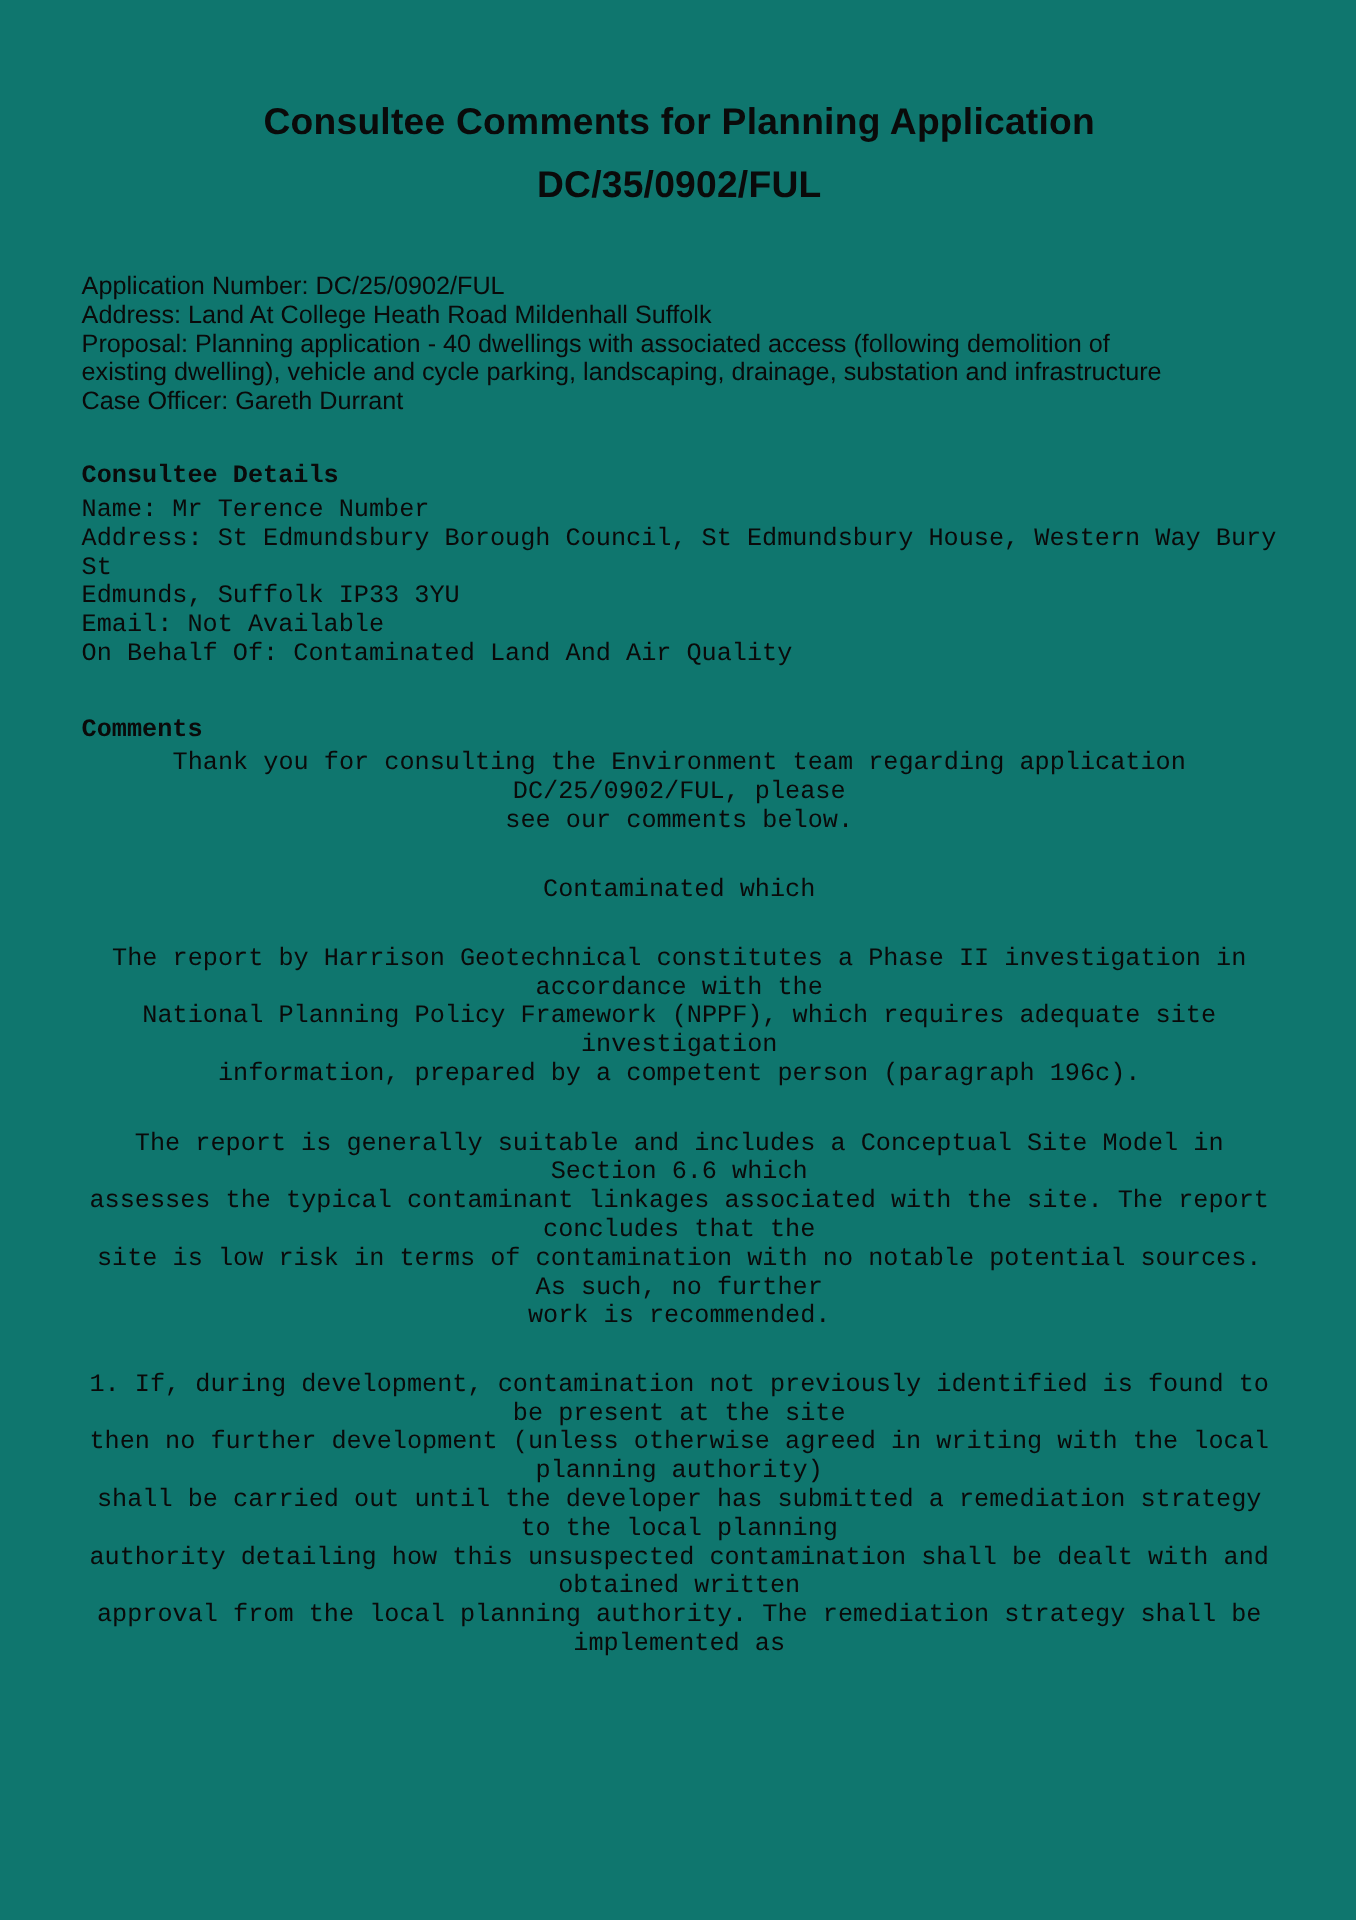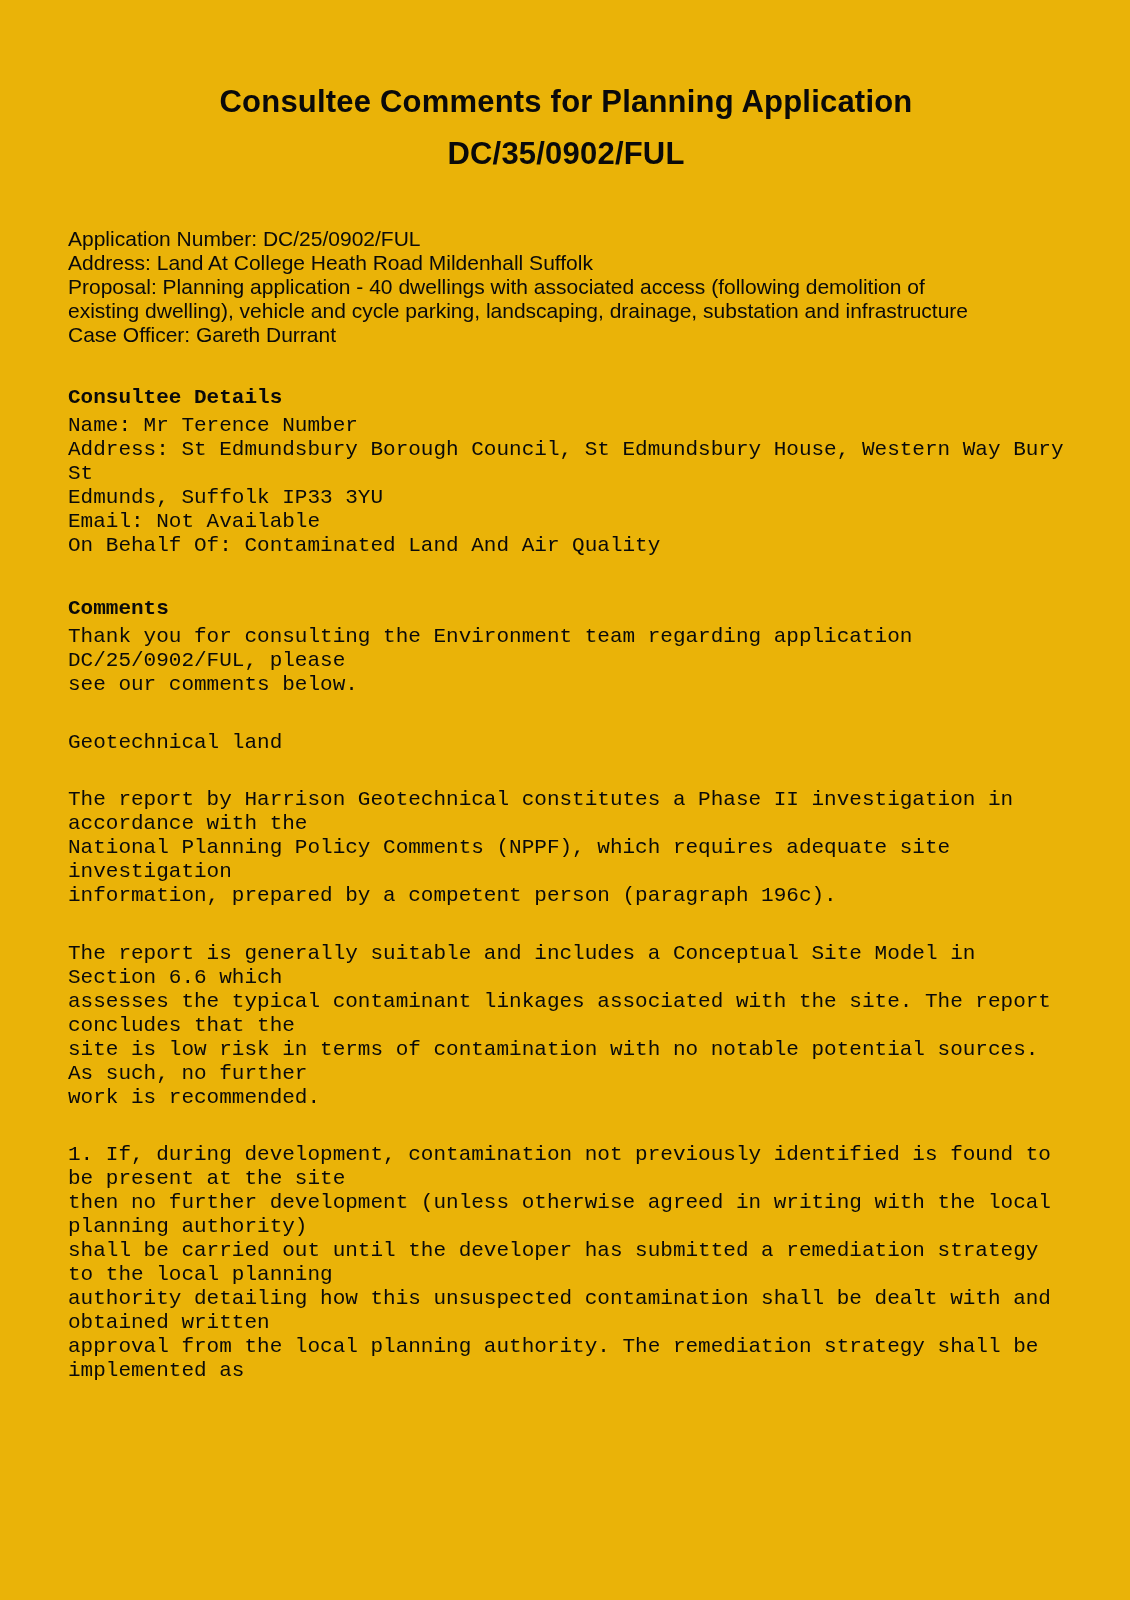--- a/index.html
+++ b/index.html
@@ -4,21 +4,21 @@
 <style>
   html, body {
     margin: 0;
     padding: 0;
     background: #ffffff;
   }
   .page {
     position: relative;
     width: 1130px;
     height: 1600px;
-    background: #eab308;
+    background: #0f766e;
     box-sizing: border-box;
     padding: 76px 66px 0 68px;
     overflow: hidden;
     font-family: "Liberation Sans", "DejaVu Sans", sans-serif;
     color: #0a0a0a;
   }
   .doc-title {
     margin: 0 0 47px 0;
     font-size: 31px;
     line-height: 52px;
@@ -34,21 +34,21 @@
     font-weight: 700;
   }
   .body-lines {
     font-size: 21px;
     line-height: 24px;
     white-space: pre-line;
     font-weight: 400;
   }
   section { margin: 0; }
   section + section { margin-top: 33.5px; font-family: Liberation Mono, monospace; }
-  .para { margin: 0; }
+  .para { margin: 0; text-align: center; }
   .para + .para { margin-top: 33.5px; }
 </style>
 </head>
 <body>
 
 <div class="page">
 
   <h1 class="doc-title">
     <span class="title-line">Consultee Comments for Planning Application</span>
     <span class="title-line">DC/35/0902/FUL</span>
@@ -69,23 +69,23 @@
 Edmunds, Suffolk IP33 3YU
 Email: Not Available
 On Behalf Of: Contaminated Land And Air Quality</div>
   </section>
 
   <section>
     <h2 class="section-heading">Comments</h2>
     <div id="comments-paragraphs">
         <div class="para body-lines">Thank you for consulting the Environment team regarding application DC/25/0902/FUL, please
 see our comments below.</div>
-        <div class="para body-lines">Geotechnical land</div>
+        <div class="para body-lines">Contaminated which</div>
         <div class="para body-lines">The report by Harrison Geotechnical constitutes a Phase II investigation in accordance with the
-National Planning Policy Comments (NPPF), which requires adequate site investigation
+National Planning Policy Framework (NPPF), which requires adequate site investigation
 information, prepared by a competent person (paragraph 196c).</div>
         <div class="para body-lines">The report is generally suitable and includes a Conceptual Site Model in Section 6.6 which
 assesses the typical contaminant linkages associated with the site. The report concludes that the
 site is low risk in terms of contamination with no notable potential sources. As such, no further
 work is recommended.</div>
         <div class="para body-lines">1. If, during development, contamination not previously identified is found to be present at the site
 then no further development (unless otherwise agreed in writing with the local planning authority)
 shall be carried out until the developer has submitted a remediation strategy to the local planning
 authority detailing how this unsuspected contamination shall be dealt with and obtained written
 approval from the local planning authority. The remediation strategy shall be implemented as</div>

